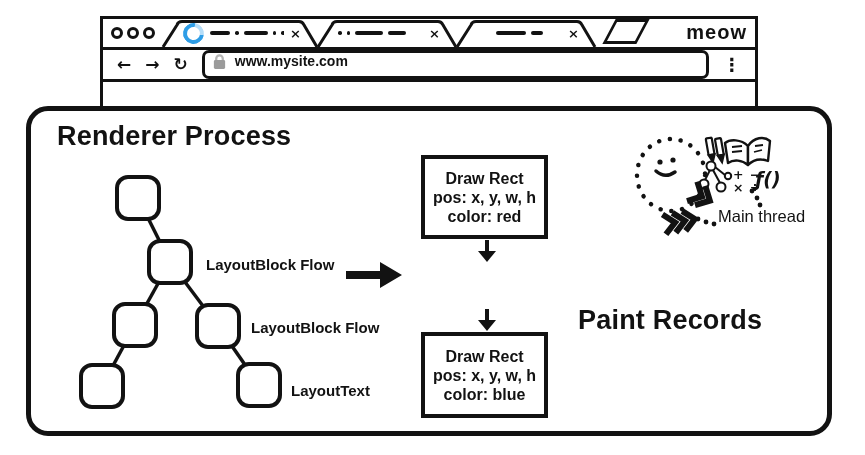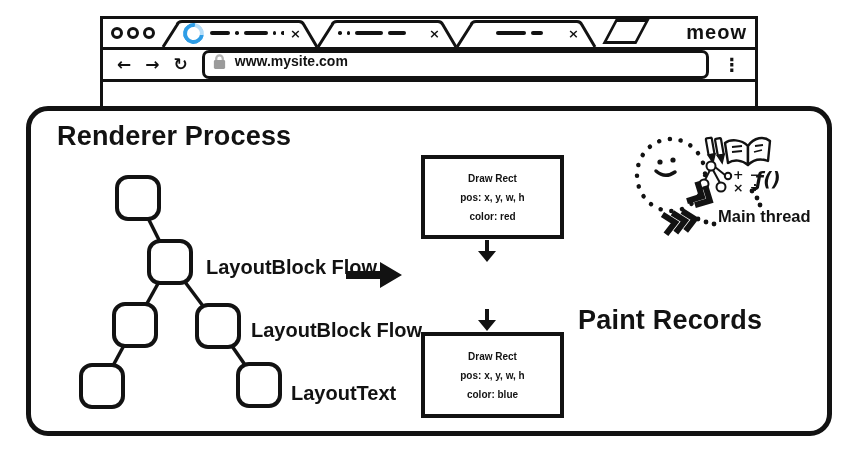--- a/index.html
+++ b/index.html
@@ -36,27 +36,27 @@
   .url{font-weight:bold;font-size:14px;}
   .menudots{margin-left:auto;font-family:"DejaVu Sans",sans-serif;font-weight:bold;font-size:18px;}
 
   
   .renderer{position:absolute;left:26px;top:106px;width:806px;height:330px;background:#fff;
             border:5px solid #121212;border-radius:22px;box-sizing:border-box;z-index:2;}
   .r-title{position:absolute;left:26px;top:10px;font-weight:bold;font-size:27px;letter-spacing:.2px;}
   .tree-lines{position:absolute;left:0;top:0;pointer-events:none;}
   .lnode{position:absolute;width:46px;height:46px;background:#fff;border:4px solid #121212;
          border-radius:13px;box-sizing:border-box;}
-  .nlabel{position:absolute;font-weight:bold;font-size:20px;white-space:nowrap;line-height:1;}
+  .nlabel{position:absolute;font-weight:bold;font-size:15px;white-space:nowrap;line-height:1;}
   .bigarrow,.darrow,.mainthread-svg{position:absolute;}
-  .pbox{position:absolute;left:390px;width:143px;border:4px solid #121212;background:#fff;
+  .pbox{position:absolute;left:390px;width:127px;border:4px solid #121212;background:#fff;
         box-sizing:border-box;display:flex;flex-direction:column;justify-content:center;
-        align-items:center;text-align:center;font-weight:bold;font-size:10px;line-height:19px;}
+        align-items:center;text-align:center;font-weight:bold;font-size:16px;line-height:19px;}
   .p-title{position:absolute;left:547px;top:194px;font-weight:bold;font-size:27px;letter-spacing:.2px;}
-  .mt-label{position:absolute;left:687px;top:96px;font-weight:bold;font-size:16.5px;white-space:nowrap;}
+  .mt-label{position:absolute;left:687px;top:96px;font-weight:normal;font-size:16.5px;white-space:nowrap;}
 </style>
 </head>
 <body>
 
 <div class="stage">
 
   <div class="browser">
     <div class="tabstrip">
       <div class="lights">
         <span class="light"></span>

